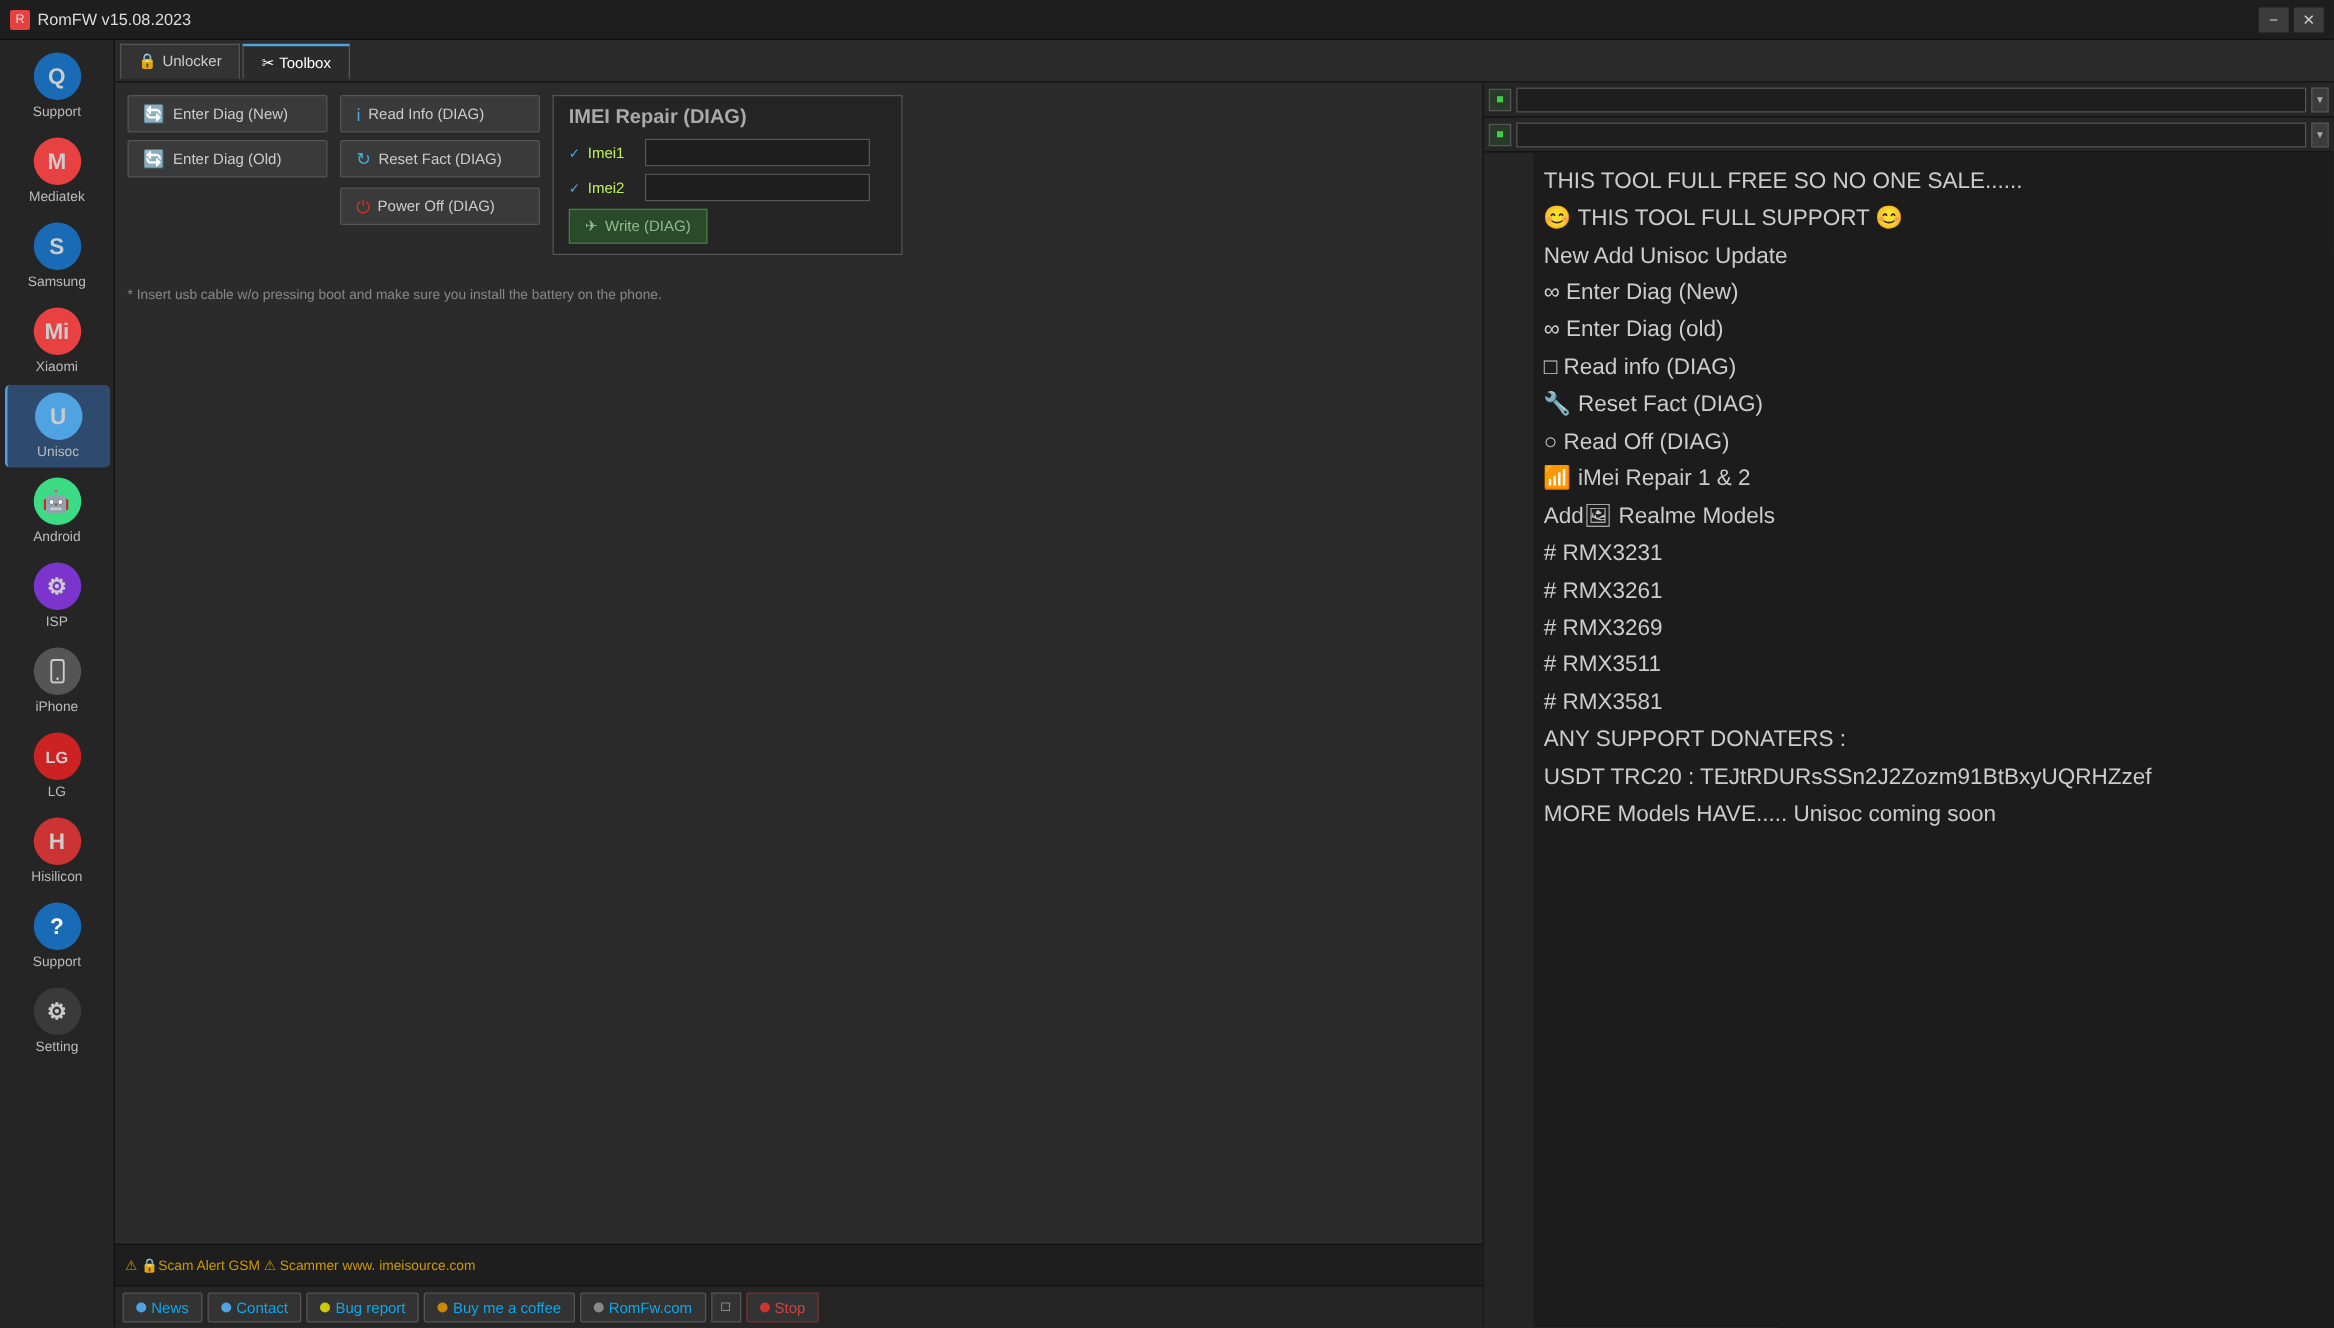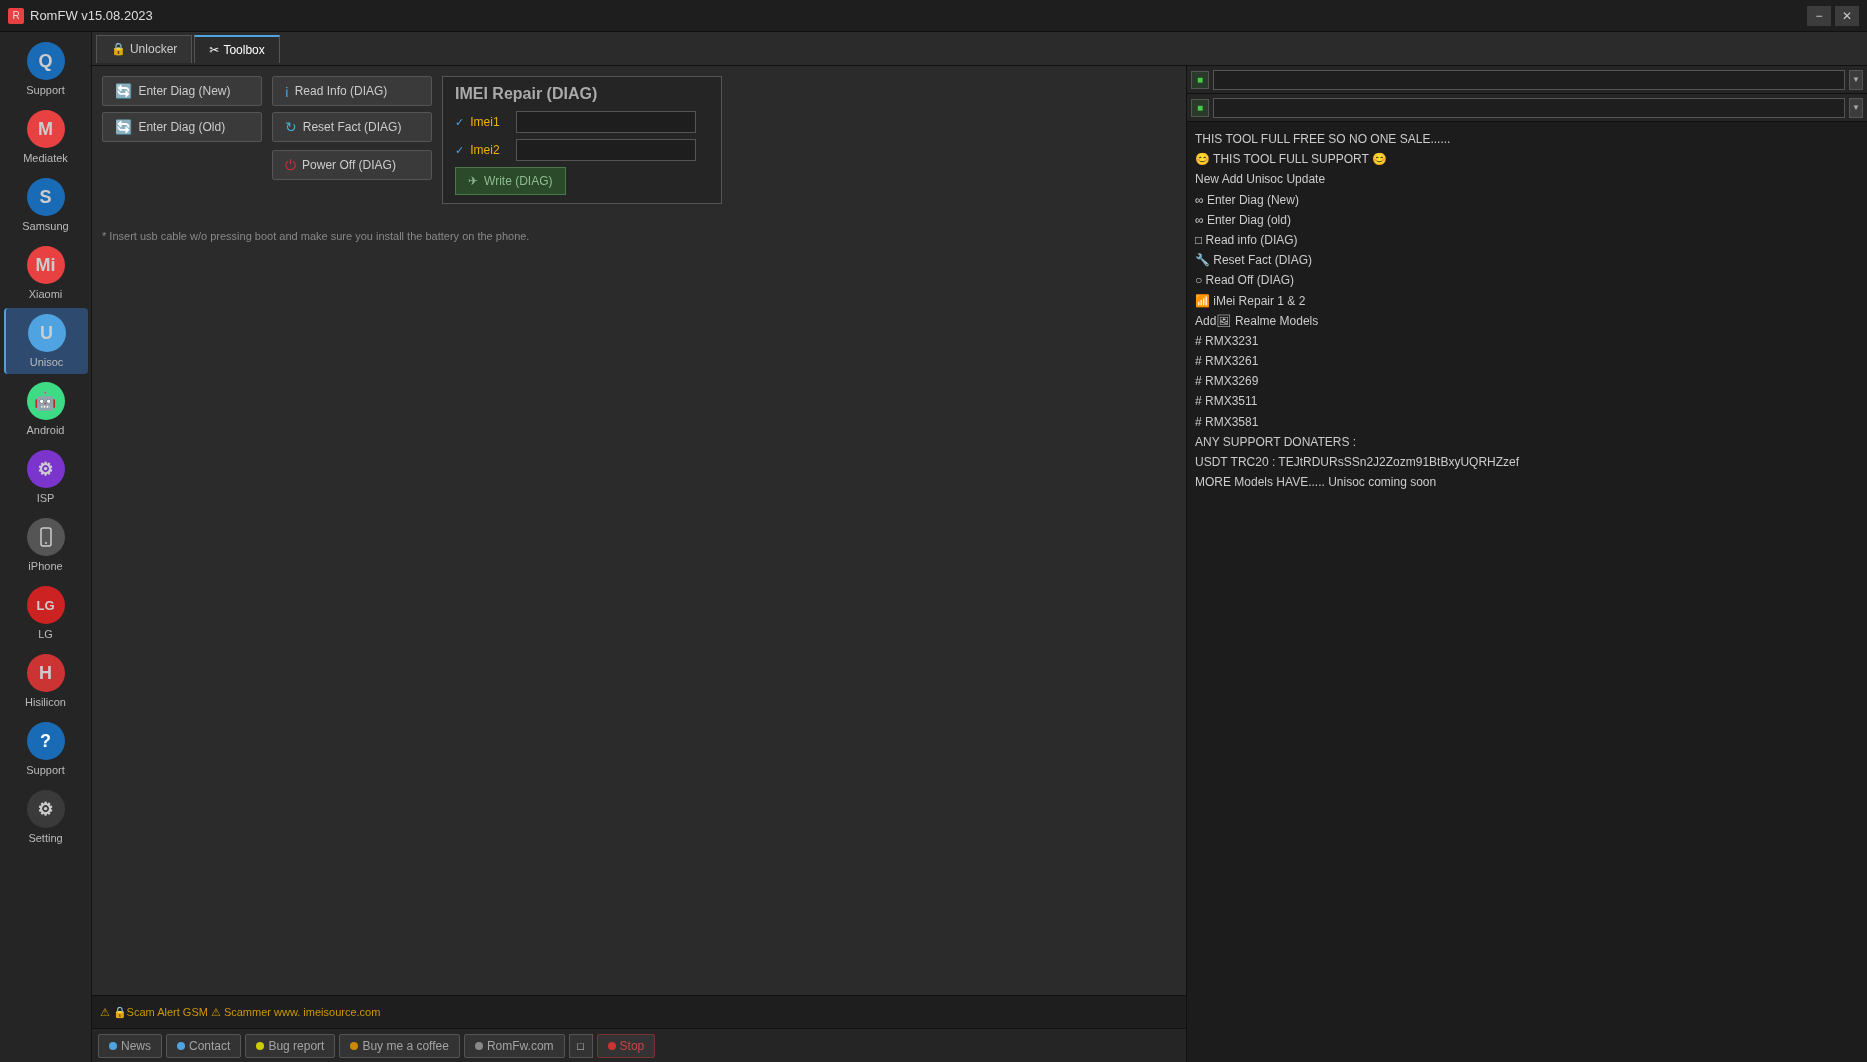--- a/index.html
+++ b/index.html
@@ -200,21 +200,21 @@
       margin-bottom: 8px;
       font-weight: bold;
     }
     .imei-row {
       display: flex;
       align-items: center;
       gap: 6px;
       margin-bottom: 6px;
     }
     .imei-check { color: #4fa3e0; font-size: 11px; }
-    .imei-label { font-size: 12px; color: #eab308; min-width: 40px; }
+    .imei-label { font-size: 12px; color: #bef264; min-width: 40px; }
     .imei-input {
       background: #1e1e1e;
       border: 1px solid #555;
       color: #ccc;
       padding: 3px 6px;
       font-size: 11px;
       width: 180px;
       height: 22px;
     }
     .write-btn {
@@ -286,23 +286,24 @@
       justify-content: center;
       font-size: 8px;
       color: #aaa;
     }
 
     .log-area {
       flex: 1;
       background: #1c1c1c;
       padding: 8px;
       overflow-y: auto;
-      font-size: 12px;
+      font-size: 18px;
       color: #ccc;
       line-height: 1.6;
+      margin-left: 40px;
     }
     .log-line { margin-bottom: 1px; }
 
     
     .status-bar {
       background: #1e1e1e;
       height: 30px;
       display: flex;
       align-items: center;
       padding: 16px 8px;
@@ -323,21 +324,21 @@
       height: 34px;
       display: flex;
       align-items: center;
       padding: 0 6px;
       gap: 4px;
       border-top: 1px solid #111;
     }
     .bottom-btn {
       background: #333;
       border: 1px solid #555;
-      color: #a3a3a3;
+      color: #0ea5e9;
       padding: 3px 10px;
       cursor: pointer;
       font-size: 12px;
       display: flex;
       align-items: center;
       gap: 4px;
       height: 24px;
       border-radius: 2px;
     }
     .bottom-btn .dot {

